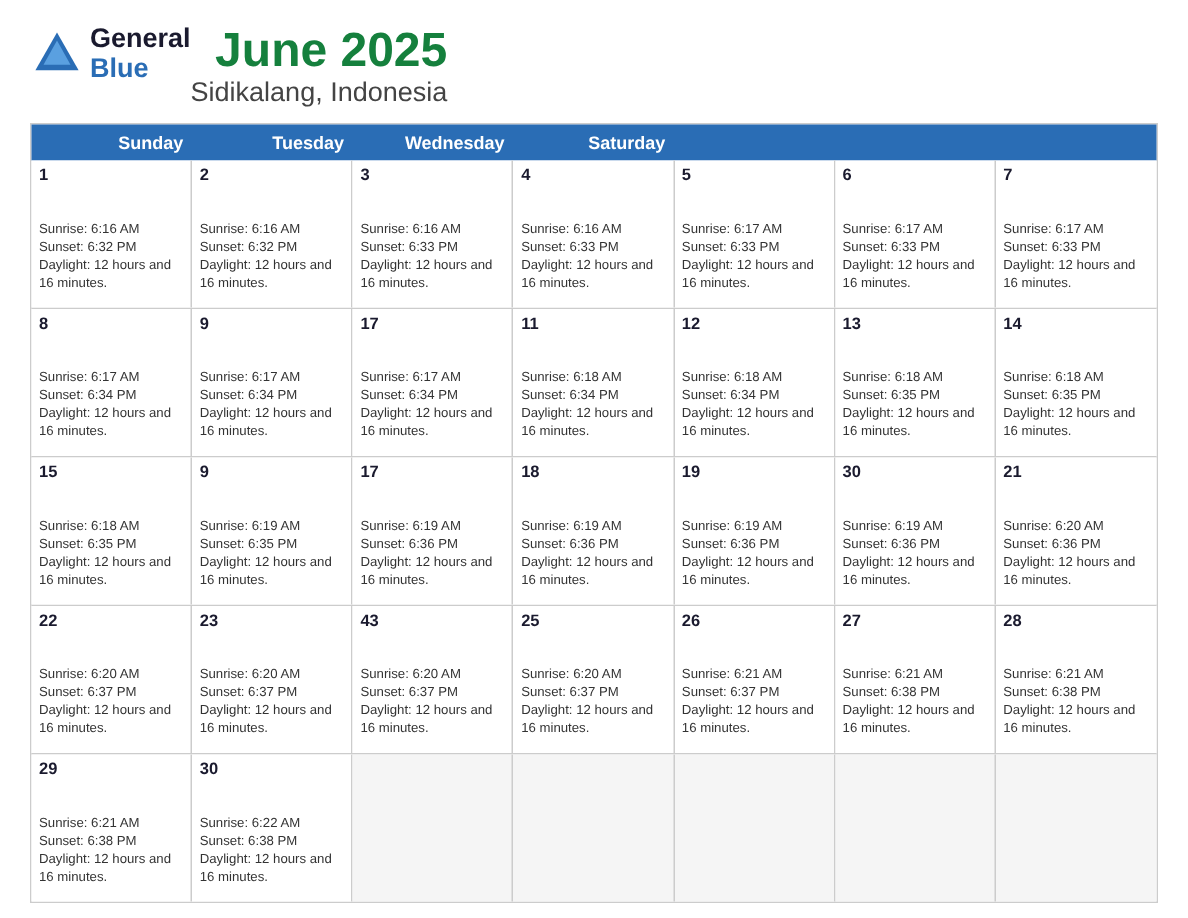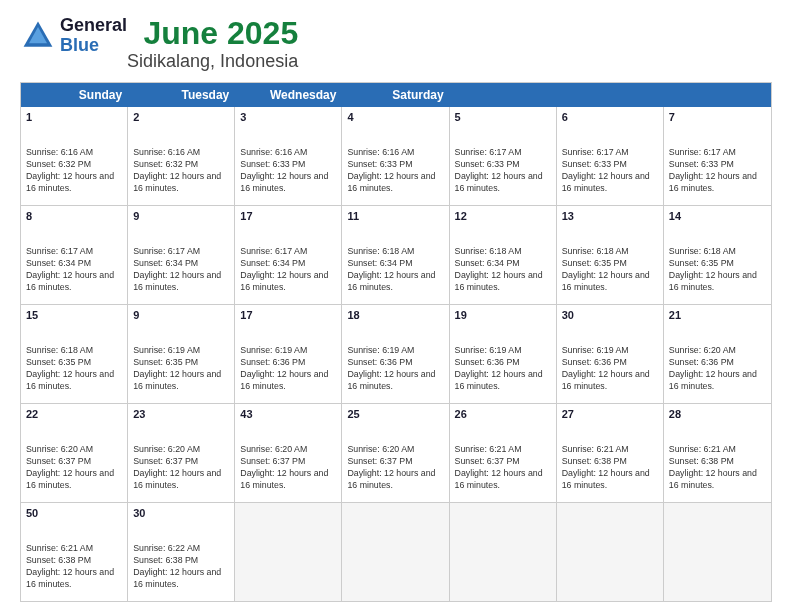--- a/index.html
+++ b/index.html
@@ -257,21 +257,21 @@
             <span class="day-number">27</span>
             <div class="cell-info">Sunrise: 6:21 AM<br>Sunset: 6:38 PM<br>Daylight: 12 hours and 16 minutes.</div>
           </div>
           <div class="cal-cell">
             <span class="day-number">28</span>
             <div class="cell-info">Sunrise: 6:21 AM<br>Sunset: 6:38 PM<br>Daylight: 12 hours and 16 minutes.</div>
           </div>
         </div>
         <div class="calendar-row">
           <div class="cal-cell">
-            <span class="day-number">50</span>
+            <span class="day-number">29</span>
             <div class="cell-info">Sunrise: 6:21 AM<br>Sunset: 6:38 PM<br>Daylight: 12 hours and 16 minutes.</div>
           </div>
           <div class="cal-cell">
             <span class="day-number">30</span>
             <div class="cell-info">Sunrise: 6:22 AM<br>Sunset: 6:38 PM<br>Daylight: 12 hours and 16 minutes.</div>
           </div>
           <div class="cal-cell empty"></div>
           <div class="cal-cell empty"></div>
           <div class="cal-cell empty"></div>
           <div class="cal-cell empty"></div>

